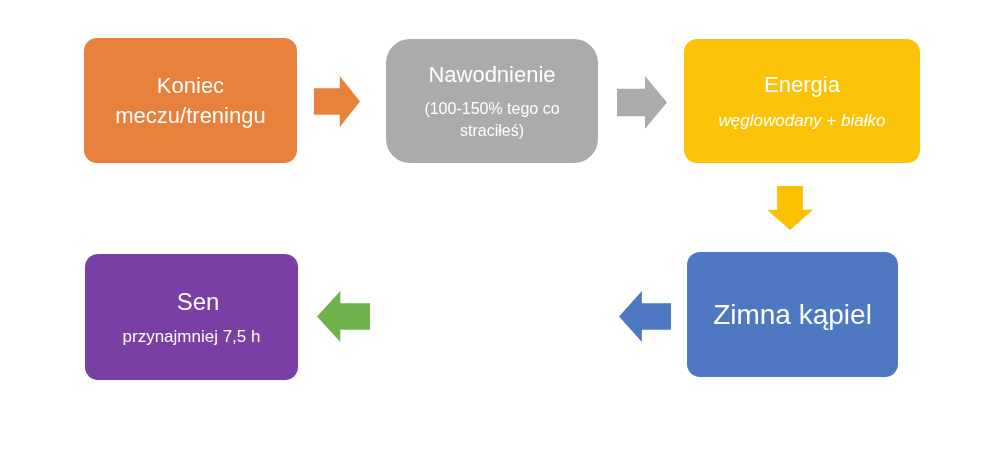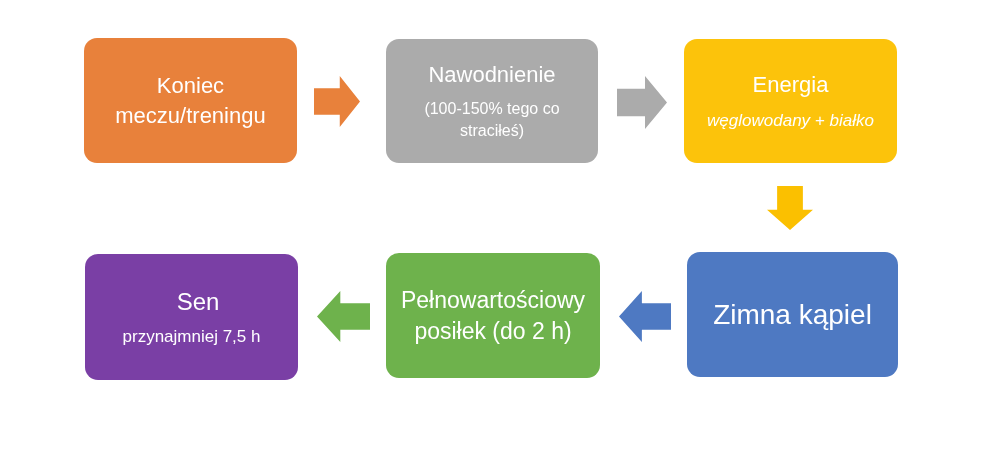--- a/index.html
+++ b/index.html
@@ -40,22 +40,22 @@
   }
   .detail {
     font-size: 15px;
     line-height: 20px;
     margin-top: 9px;
     white-space: pre-line;
     font-weight: 400;
   }
   
   #box-koniec   { left: 84px;  top: 38px;  width: 213px; height: 125px; background: #E8813B; }
-  #box-nawodnienie { left: 386px; top: 39px; width: 212px; height: 124px; background: #ABABAB; }
-  #box-energia  { left: 684px; top: 39px;  width: 213px; height: 124px; background: #FCC30B; }
+  #box-nawodnienie { left: 386px; top: 39px; width: 212px; height: 124px; background: #ABABAB; border-radius: 24px; }
+  #box-energia  { left: 684px; top: 39px;  width: 236px; height: 124px; background: #FCC30B; }
   #box-energia .subtitle { font-size: 17px; margin-top: 10px; font-style: italic; }
   #box-energia .detail   { margin-top: 8px; }
   #box-zimna    { left: 687px; top: 252px; width: 211px; height: 125px; background: #4E79C2; }
   #box-zimna .title { font-size: 28px; }
   #box-posilek  { left: 386px; top: 253px; width: 214px; height: 125px; background: #6EB24C; }
   #box-posilek .title { font-size: 23px; line-height: 31px; }
   #box-sen      { left: 85px;  top: 254px; width: 213px; height: 126px; background: #7A3FA5; }
   #box-sen .title { font-size: 24px; margin-left: 13px; }
   #box-sen .subtitle { font-size: 17px; margin-top: 9px; }
   
@@ -95,24 +95,20 @@
   </div>
 
   <div class="arrow arrow-down" id="arrow-3"></div>
 
   <div class="box" id="box-zimna">
     <div class="title">Zimna kąpiel</div>
   </div>
 
   <div class="arrow arrow-left" id="arrow-4"></div>
 
-  <div class="box" id="box-posilek">
-    <div class="title">Pełnowartościowy
-posiłek (do 2 h)</div>
-  </div>
 
   <div class="arrow arrow-left" id="arrow-5"></div>
 
   <div class="box" id="box-sen">
     <div class="title">Sen</div>
     <div class="subtitle">przynajmniej 7,5 h</div>
   </div>
 
 </div>
 

